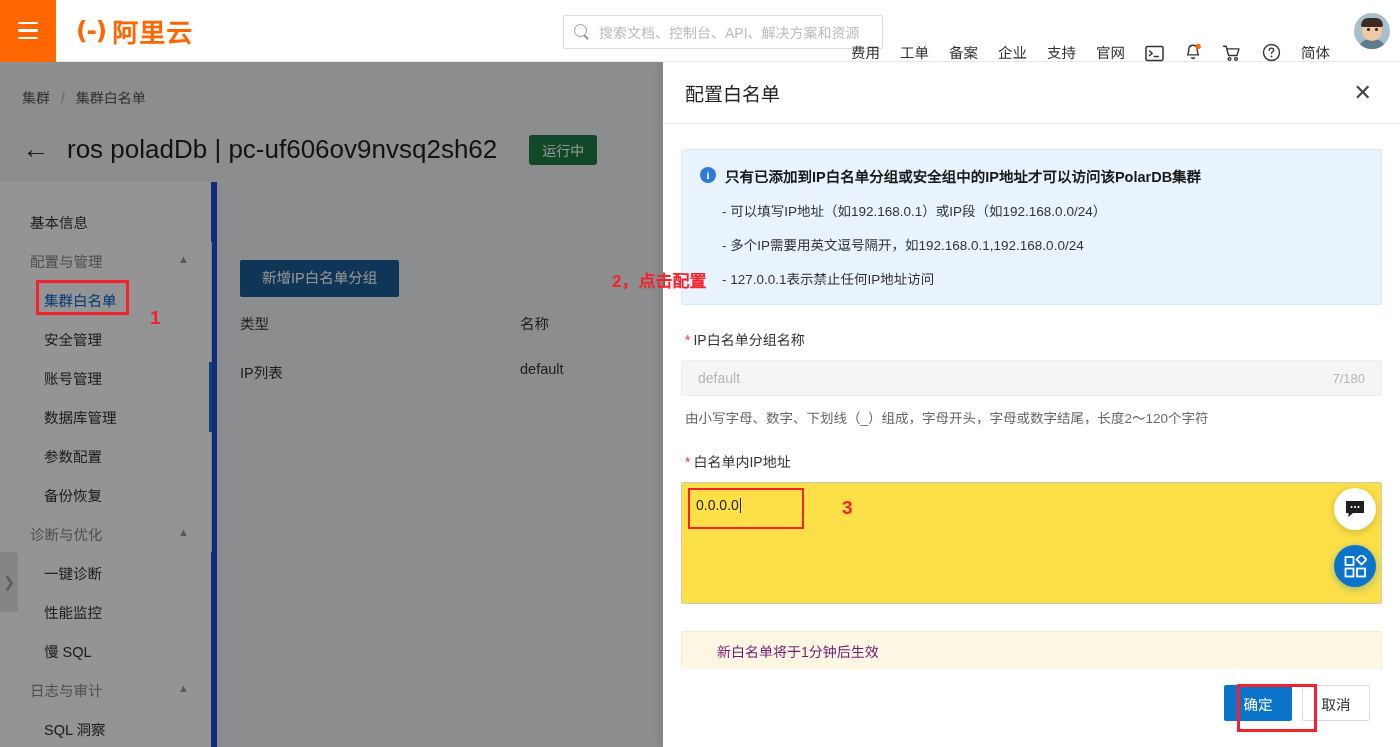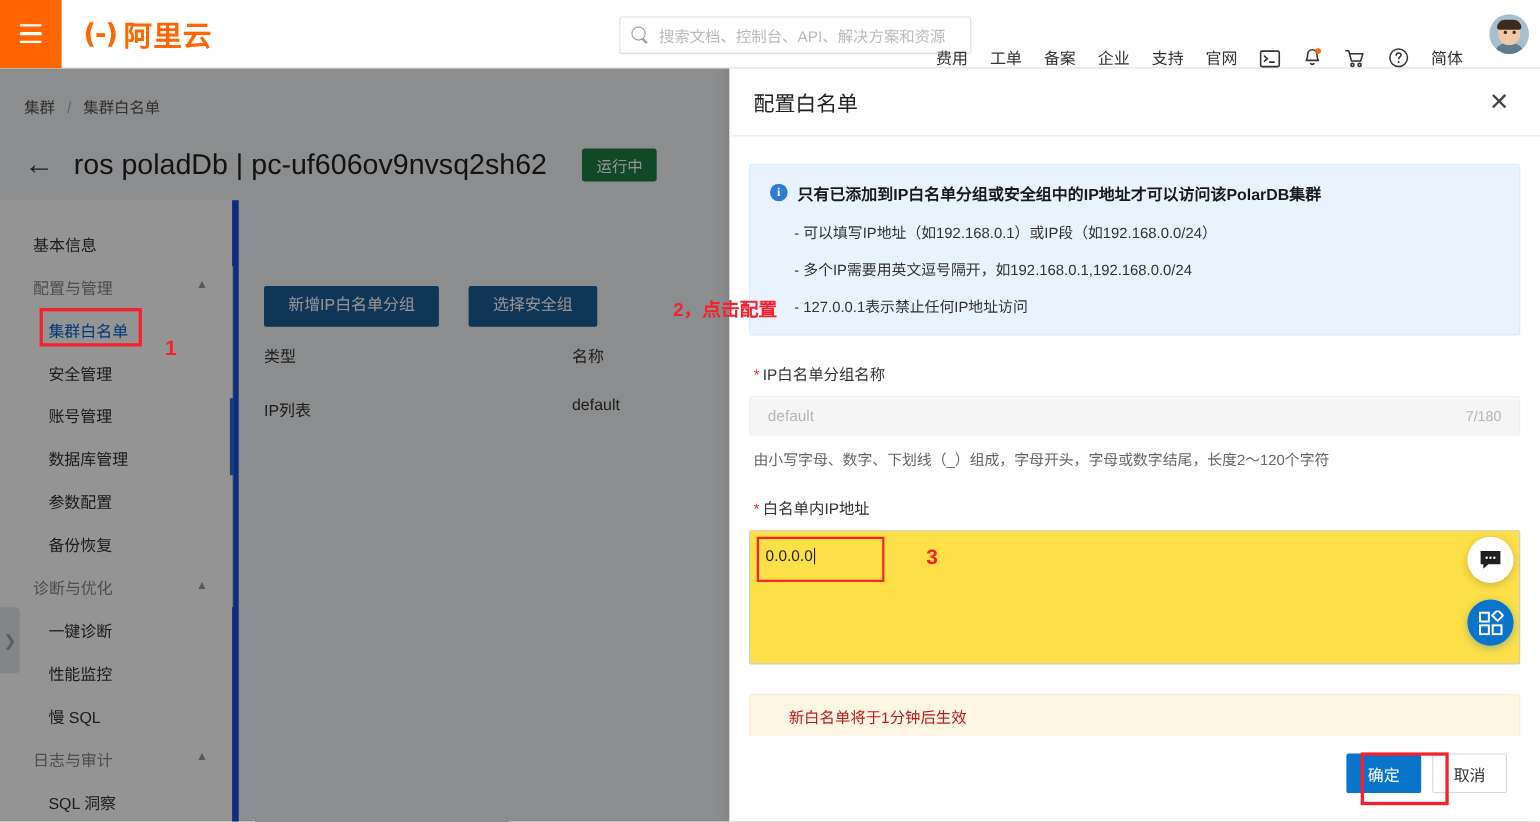--- a/index.html
+++ b/index.html
@@ -208,21 +208,21 @@
   .mark3 {
     position: absolute; left: 160px; top: 14px;
     color: #f5222d; font-size: 19px; font-weight: bold;
   }
 
   .warnbar {
     background: #fdf6e3; border: 1px solid #f8ecd0; border-radius: 2px;
     height: 40px; display: flex; align-items: center; padding-left: 35px;
     margin-top: 27px;
   }
-  .warnbar .wt { color: #b91c1c; font-size: 14px; }
+  .warnbar .wt { color: #701a75; font-size: 14px; }
 
   .modal-foot {
     flex: 0 0 78px; display: flex; align-items: center; justify-content: flex-end;
     padding: 0 30px 10px 0; gap: 10px; position: relative;
   }
   .btn-ok {
     background: #0a73ca; color: #fff; border: none; border-radius: 2px;
     width: 68px; height: 36px; font-size: 14.5px; cursor: pointer;
   }
   .btn-cancel {
@@ -387,21 +387,20 @@
       <div class="sb-item sb-sub">
         <span>SQL 洞察</span>
       </div>
 
       <div class="collapse-tab">❯</div>
     </div>
 
     <div class="content">
       <div class="btnrow">
         <button class="bluebtn">新增IP白名单分组</button>
-        <button class="bluebtn">选择安全组</button>
       </div>
 
       <div class="tbl">
         <div class="tbl-head">
           <div class="col-type">类型</div>
           <div class="col-name">名称</div>
         </div>
         <div class="tbl-row">
           <div class="col-type">IP列表</div>
           <div class="col-name">default</div>

